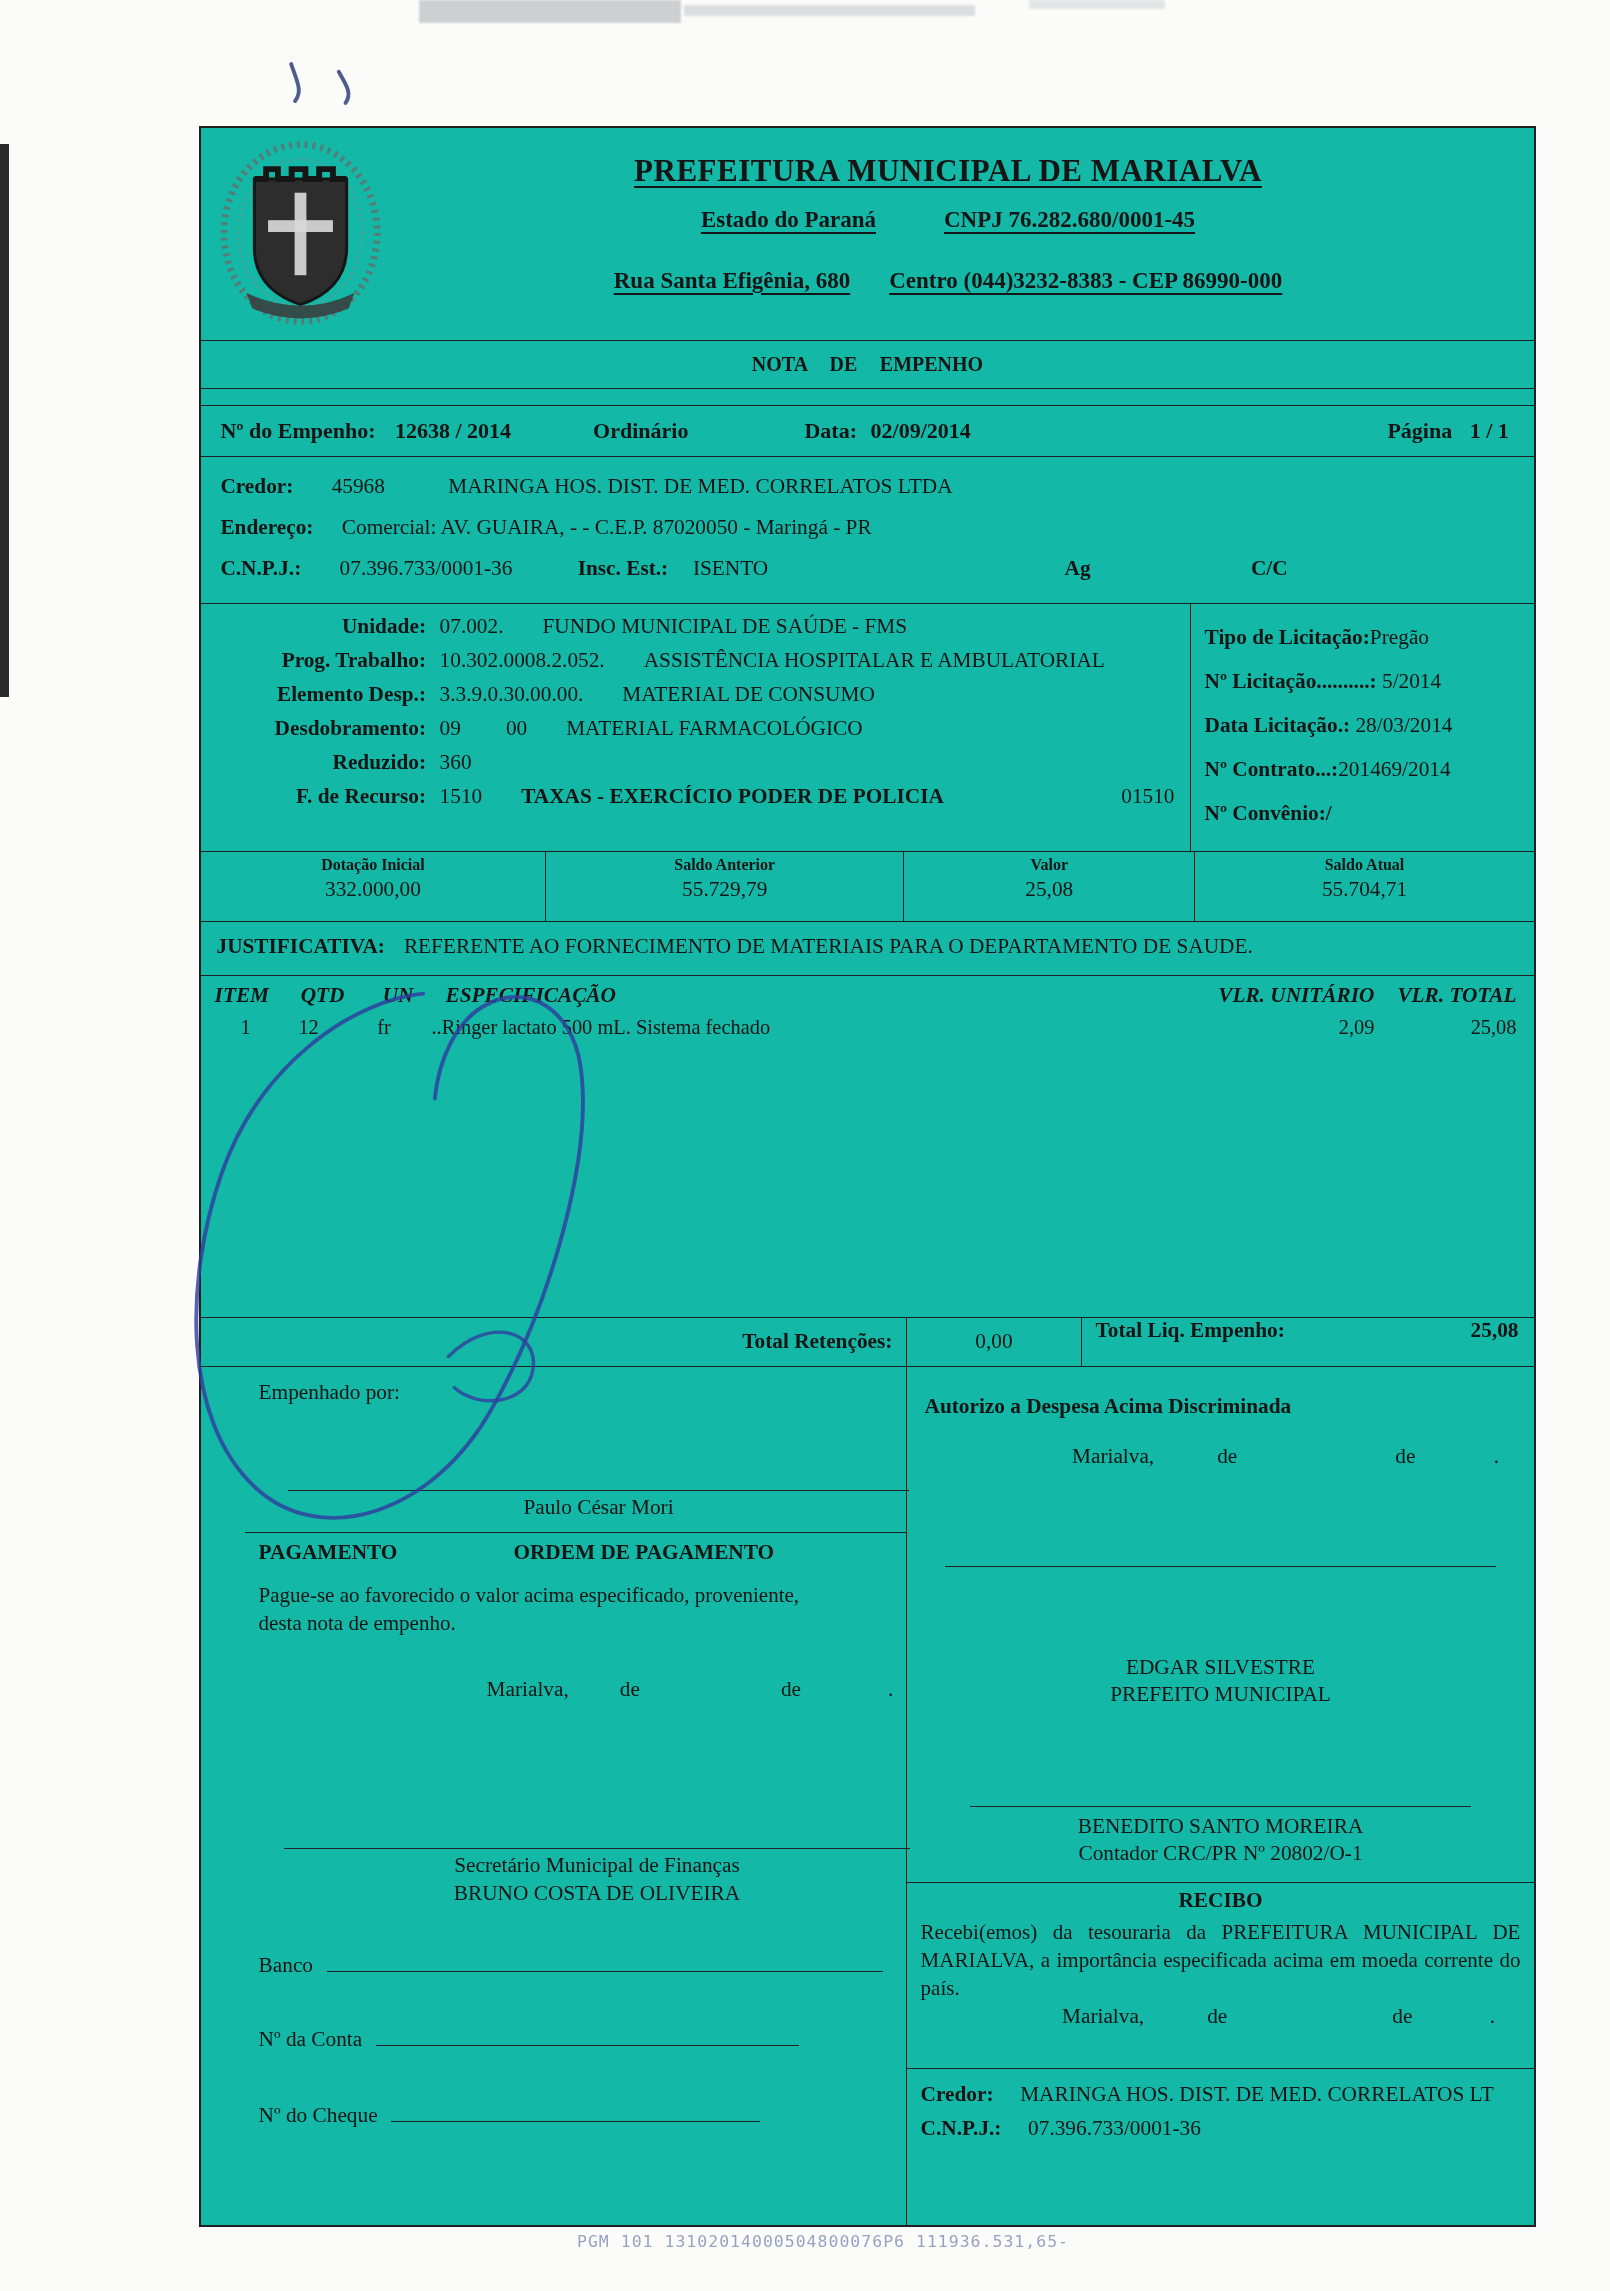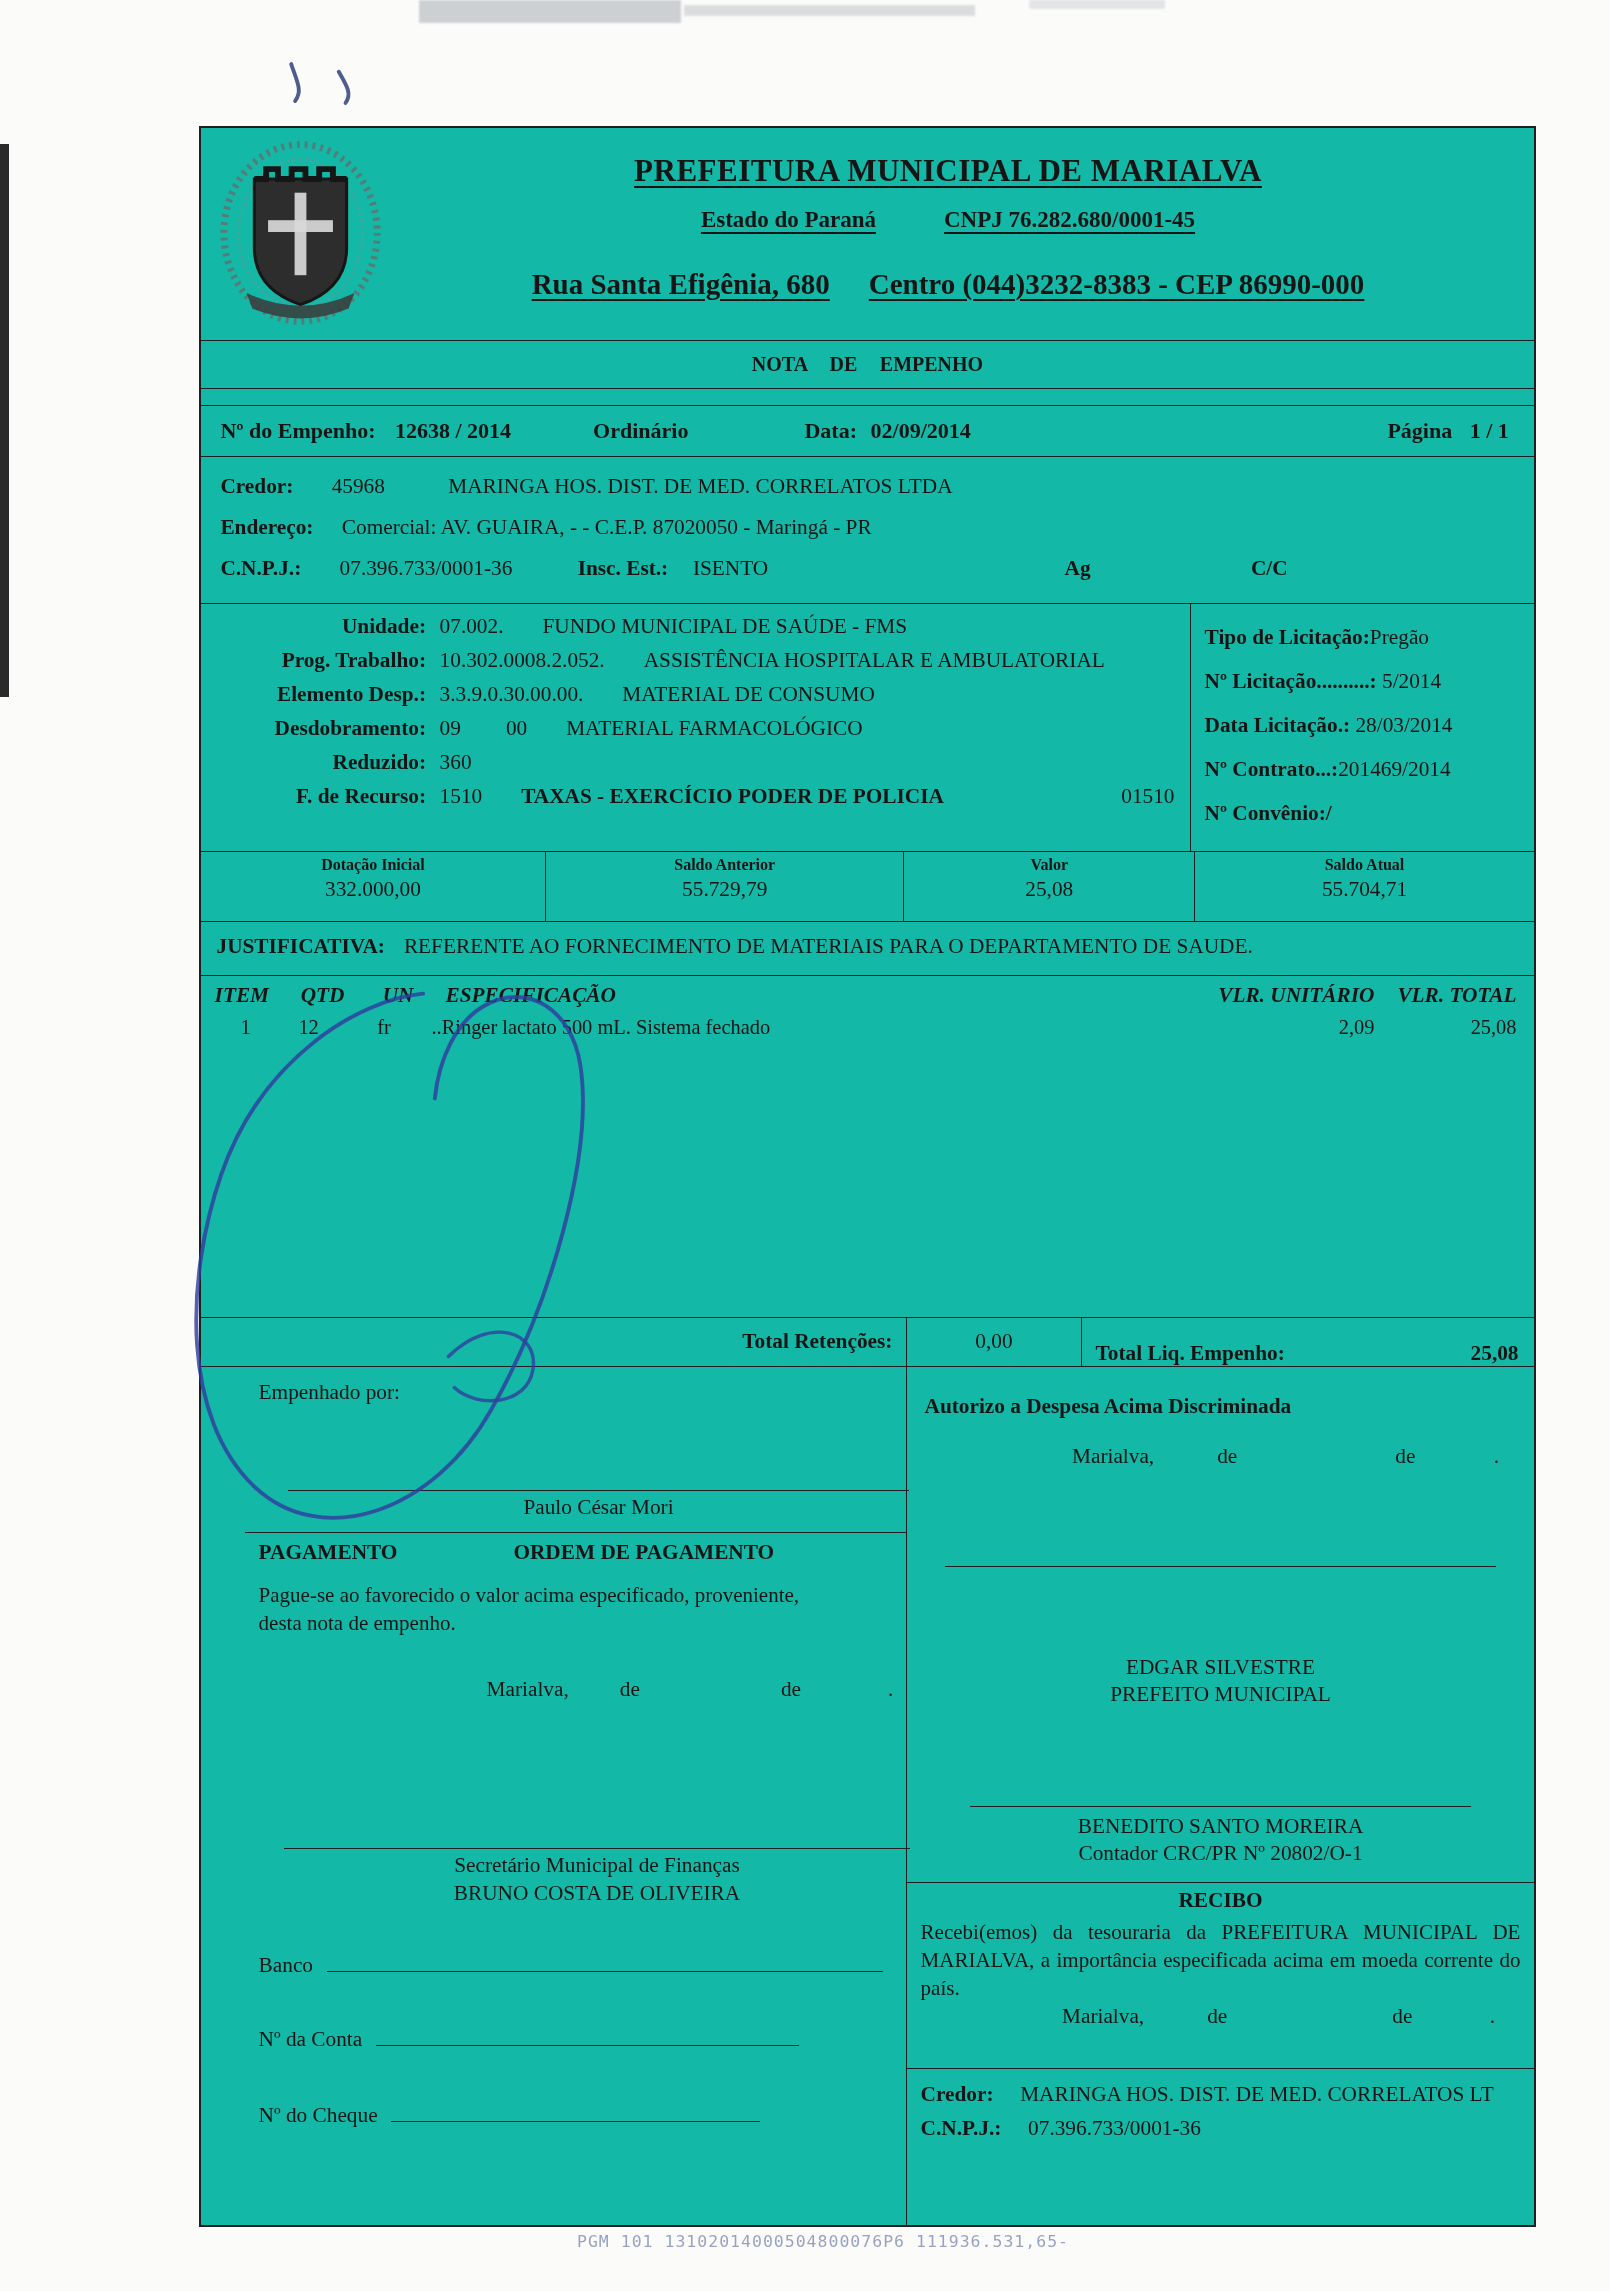--- a/index.html
+++ b/index.html
@@ -27,21 +27,21 @@
     background:#14b8a6; border:2.9px solid #1f1f1f;
     display:flex; flex-direction:column;
   }
 
   
   .sec-header { height:212px; position:relative; }
   .crest { position:absolute; left:15.5px; top:7.8px; width:167px; height:190px; }
   .head-lines { margin-left:194px; width:1106px; text-align:center; }
   .h-title { font-size:31px; font-weight:bold; margin-top:25px; letter-spacing:0.5px; }
   .h-line2 { margin-top:17.5px; display:flex; justify-content:center; gap:68px; font-size:23px; }
-  .h-line3 { margin-top:35px; display:flex; justify-content:center; gap:39px; font-size:29px; }
+  .h-line3 { margin-top:35px; display:flex; justify-content:center; gap:39px; font-size:23px; }
 
   .sec-doctitle { height:49px; border-top:1.9px solid #1f1f1f; border-bottom:1.9px solid #1f1f1f;
     display:flex; align-items:center; justify-content:center;
     font-size:20px; font-weight:bold; word-spacing:17.5px; }
   .sec-gap { height:15.5px; }
 
   .sec-empenho { height:52px; border-top:1.9px solid #1f1f1f; border-bottom:1.9px solid #1f1f1f;
     display:flex; align-items:center; padding:0 19.4px; font-size:22px; font-weight:bold; }
   .sec-empenho .v-num { margin-left:19.4px; }
   .sec-empenho .v-tipo { margin-left:82px; }
@@ -95,21 +95,21 @@
   .c-un { width:87px; text-align:center; }
   .c-espec { flex:1; text-align:left; padding-left:3.9px; }
   .c-unit { width:189px; text-align:right; }
   .c-total { width:146px; text-align:right; padding-right:3.9px; }
   .it-data { margin-top:7.8px; font-size:20.4px; }
 
   
   .sec-totais { height:49px; border-top:1.9px solid #1f1f1f; display:flex; align-items:stretch; }
   .tot-c1 { width:705px; display:flex; align-items:center; justify-content:flex-end; padding-right:13.6px; font-weight:bold; }
   .tot-c2 { width:175px; border-left:1.9px solid #1f1f1f; display:flex; align-items:center; justify-content:center; }
-  .tot-c3 { flex:1; border-left:1.9px solid #1f1f1f; display:flex; align-items:flex-end; }
+  .tot-c3 { flex:1; border-left:1.9px solid #1f1f1f; display:flex; align-items:flex-start; }
   .tot-c3 .t-l { font-weight:bold; padding-left:13.6px; }
   .tot-c3 .t-v { margin-left:auto; padding-right:15.5px; font-weight:bold; }
 
   
   .sec-bottom { flex:1; border-top:1.9px solid #1f1f1f; display:flex; }
   .bot-left { width:705px; display:flex; flex-direction:column;padding-left:44px; }
   .bot-right { flex:1; border-left:1.9px solid #1f1f1f; display:flex; flex-direction:column; }
 
   .emp-label { padding:13.6px 0 0 13.6px; }
   .pcm-line { margin:85px auto 0 43px; width:621px; border-bottom:1.9px solid #222; }

